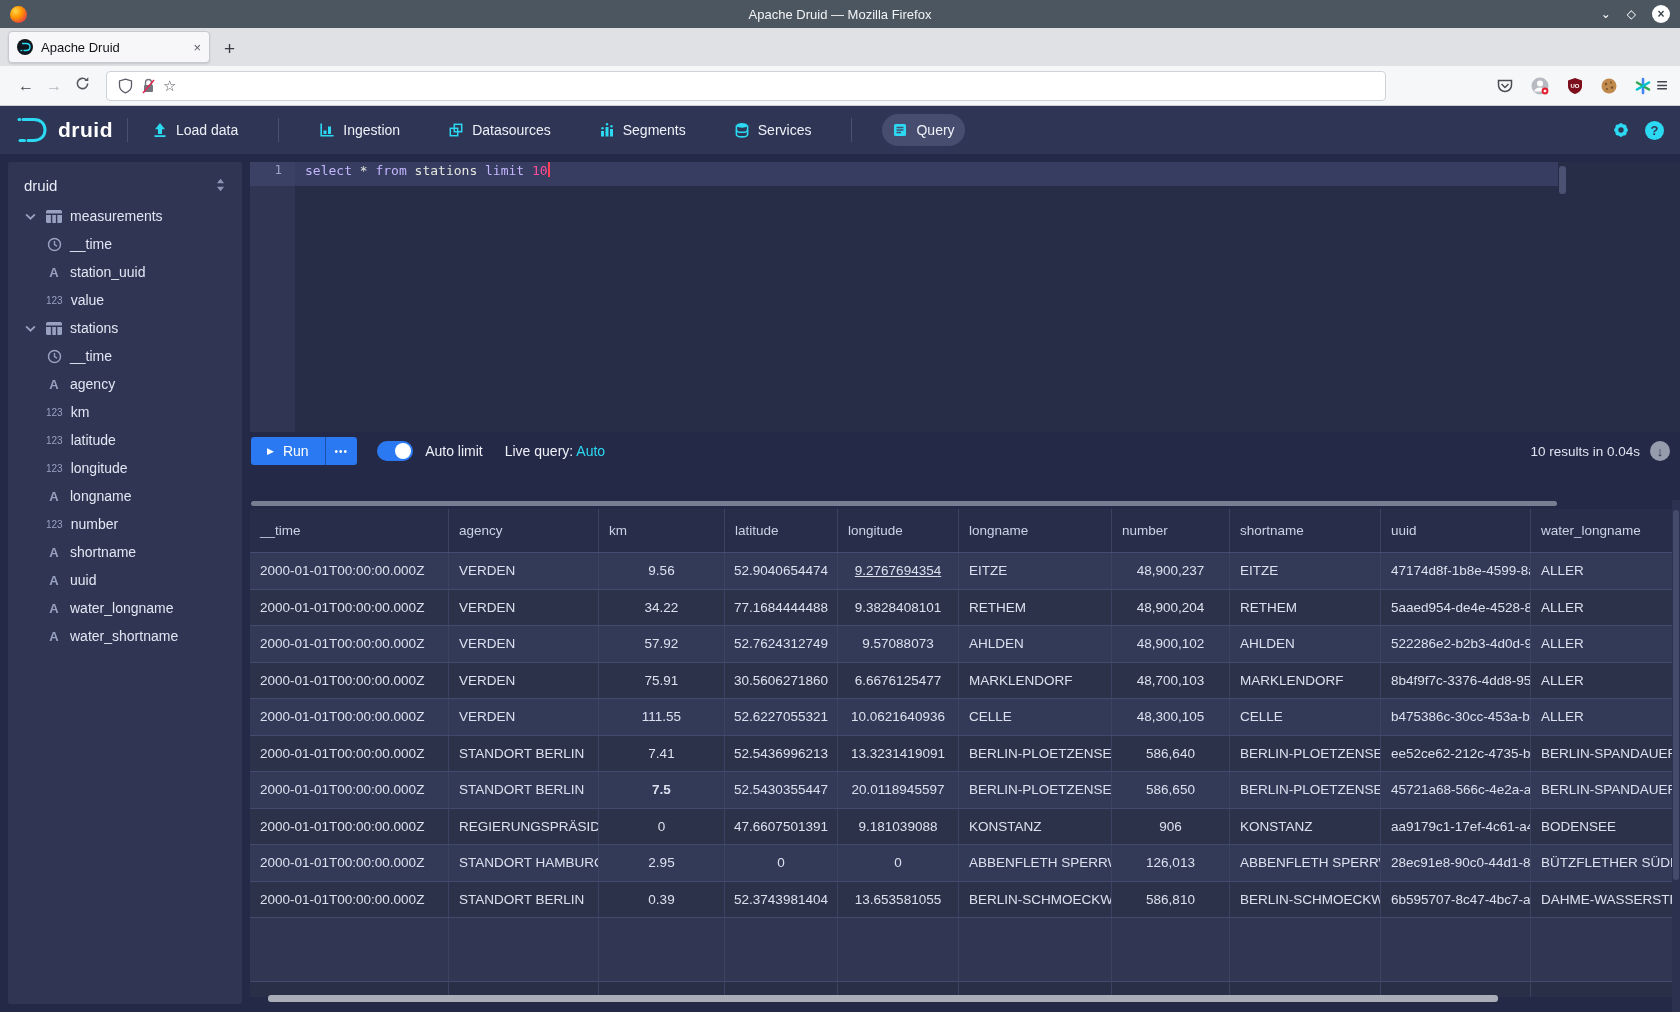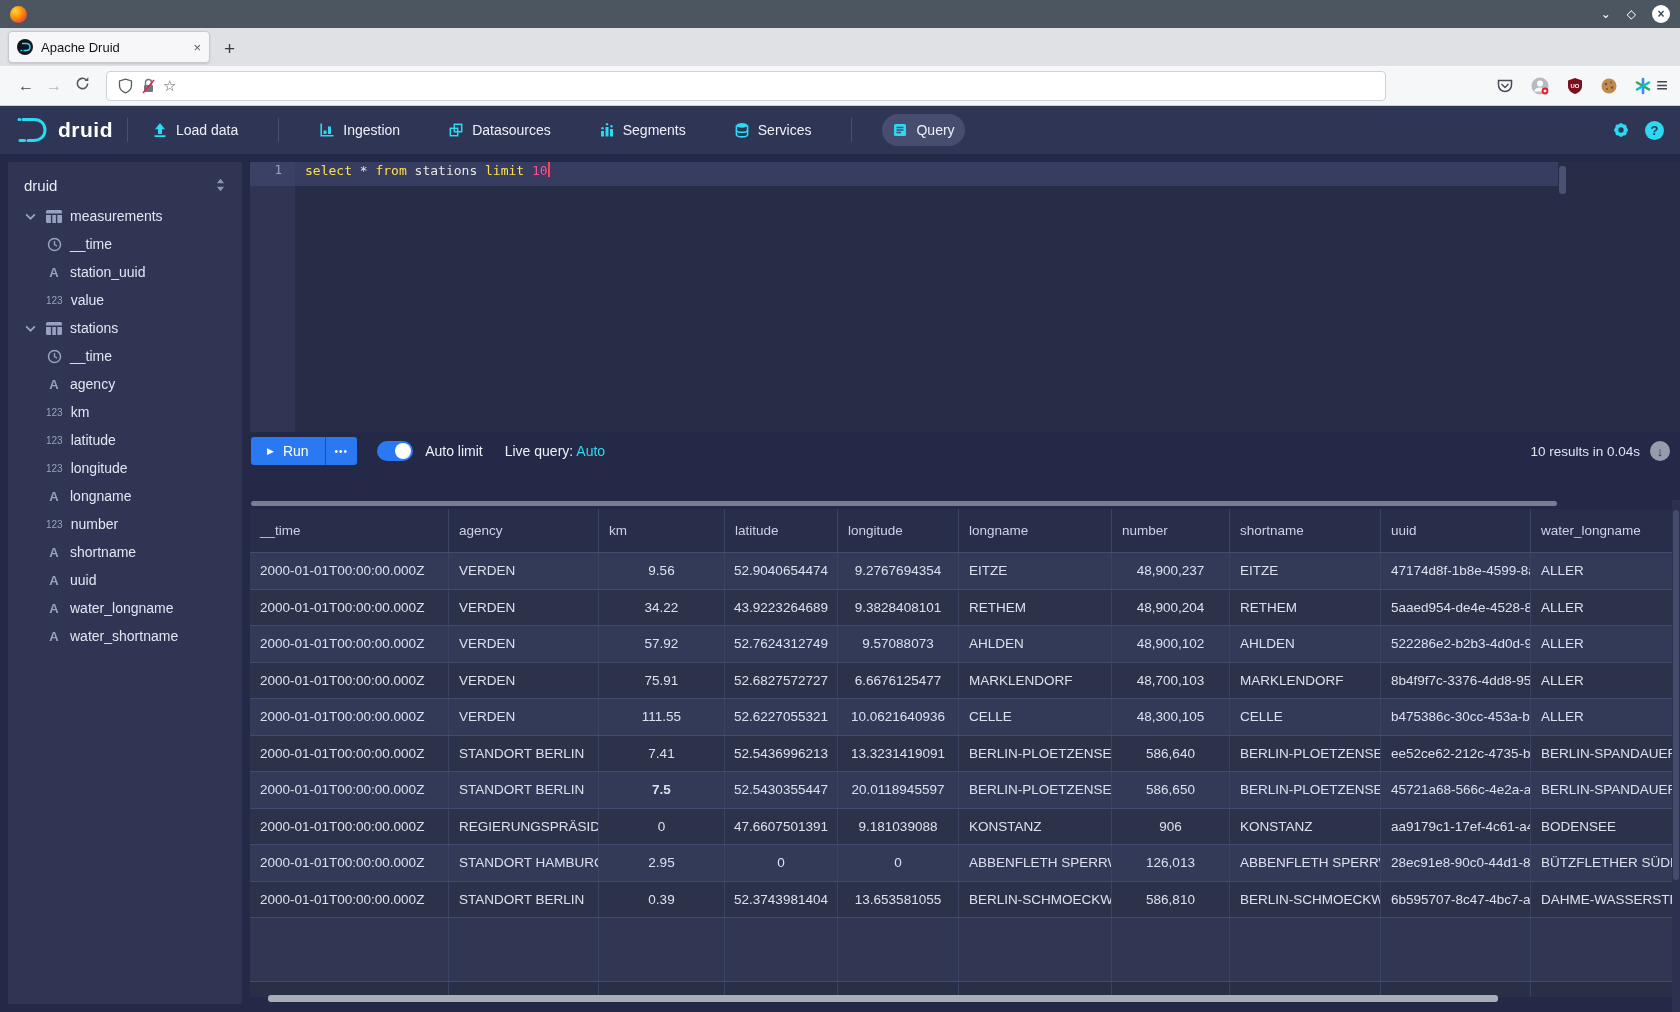--- a/index.html
+++ b/index.html
@@ -54,21 +54,21 @@
 
   .content { flex:1; display:flex; flex-direction:column; }
 
   
   .editor { height:270px; background:#272d47; position:relative; }
   .gutter { position:absolute; left:0; top:0; bottom:0; width:45px; background:#2f3553; }
   .active-line { position:absolute; left:0; top:0; height:24px; width:1308px; background:#363d60; }
   .gutter-active { position:absolute; left:0; top:0; height:24px; width:45px; background:#3a4164; }
   .line-no { position:absolute; left:0; top:0; width:45px; height:24px; line-height:24px; text-align:right; padding-right:13px; color:#9aa2c4; font:12.5px "DejaVu Sans Mono", monospace; }
   .code-line { position:absolute; left:55px; top:0; height:24px; line-height:24px; font:13px "DejaVu Sans Mono", monospace; white-space:pre; }
-  .tok-keyword { color:#fde047; }
+  .tok-keyword { color:#c4b5fd; }
   .tok-plain, .tok-identifier { color:#e6e7e0; }
   .tok-number { color:#ff4f9b; }
   .cursor { display:inline-block; width:2px; height:15px; background:#ff4257; vertical-align:-2px; }
   .ed-scrollthumb { position:absolute; right:114px; top:4px; width:7px; height:28px; border-radius:3px; background:#4a5172; }
 
   
   .runbar { height:38px; display:flex; align-items:center; padding-left:1px; gap:12px; }
   .run-btn { height:28px; display:flex; border-radius:3px; overflow:hidden; }
   .run-main { background:#2a79f2; color:#fff; font-size:14px; display:flex; align-items:center; gap:9px; padding:0 16px; }
   .run-play { font-size:9px; }
@@ -97,20 +97,21 @@
   .trow.empty-short { height:15px; background:#2a2f48; border-bottom:none; }
   .bottom-scrollbar { position:absolute; top:525px; left:18px; width:1230px; height:7px; border-radius:3px; background:#a9adb8; }
   .v-scrollbar { position:absolute; right:0; top:30px; bottom:0; width:8px; background:#2c3150; }
   .v-thumb { position:absolute; left:1px; top:10px; width:6px; height:370px; border-radius:3px; background:#454c6b; }
 </style>
 </head>
 <body>
 
 <div class="titlebar">
   <span class="ff-logo"></span>
+  <span class="win-title">Apache Druid — Mozilla Firefox</span>
   <span class="win-controls">
     <span class="wc-glyph">⌄</span>
     <span class="wc-glyph">◇</span>
     <span class="wc-close">×</span>
   </span>
 </div>
 
 <div class="tabstrip">
   <div class="tab">
     <span class="ic">
@@ -434,32 +435,32 @@
             <div class="th" style="flex-basis: 151px;">shortname</div>
             <div class="th" style="flex-basis: 150px;">uuid</div>
             <div class="th" style="flex-basis: 149px;">water_longname</div>
           </div>
         <div id="tbody">
             <div class="trow odd">
               <div class="td" style="flex-basis: 199px;">2000-01-01T00:00:00.000Z</div>
               <div class="td" style="flex-basis: 150px;">VERDEN</div>
               <div class="td center" style="flex-basis: 126px;">9.56</div>
               <div class="td center" style="flex-basis: 113px;">52.9040654474</div>
-              <div class="td center" style="flex-basis: 121px;">9.2767694354</div>
+              <div class="td center" style="flex-basis: 121px; text-decoration: underline;">9.2767694354</div>
               <div class="td" style="flex-basis: 153px;">EITZE</div>
               <div class="td center" style="flex-basis: 118px;">48,900,237</div>
               <div class="td" style="flex-basis: 151px;">EITZE</div>
               <div class="td" style="flex-basis: 150px;">47174d8f-1b8e-4599-8a</div>
               <div class="td" style="flex-basis: 149px;">ALLER</div>
             </div>
             <div class="trow even">
               <div class="td" style="flex-basis: 199px;">2000-01-01T00:00:00.000Z</div>
               <div class="td" style="flex-basis: 150px;">VERDEN</div>
               <div class="td center" style="flex-basis: 126px;">34.22</div>
-              <div class="td center" style="flex-basis: 113px;">43.9223264689</div>
+              <div class="td center" style="flex-basis: 113px;">77.1684444488</div>
               <div class="td center" style="flex-basis: 121px;">9.3828408101</div>
               <div class="td" style="flex-basis: 153px;">RETHEM</div>
               <div class="td center" style="flex-basis: 118px;">48,900,204</div>
               <div class="td" style="flex-basis: 151px;">RETHEM</div>
               <div class="td" style="flex-basis: 150px;">5aaed954-de4e-4528-8f</div>
               <div class="td" style="flex-basis: 149px;">ALLER</div>
             </div>
             <div class="trow odd">
               <div class="td" style="flex-basis: 199px;">2000-01-01T00:00:00.000Z</div>
               <div class="td" style="flex-basis: 150px;">VERDEN</div>
@@ -469,21 +470,21 @@
               <div class="td" style="flex-basis: 153px;">AHLDEN</div>
               <div class="td center" style="flex-basis: 118px;">48,900,102</div>
               <div class="td" style="flex-basis: 151px;">AHLDEN</div>
               <div class="td" style="flex-basis: 150px;">522286e2-b2b3-4d0d-9a</div>
               <div class="td" style="flex-basis: 149px;">ALLER</div>
             </div>
             <div class="trow even">
               <div class="td" style="flex-basis: 199px;">2000-01-01T00:00:00.000Z</div>
               <div class="td" style="flex-basis: 150px;">VERDEN</div>
               <div class="td center" style="flex-basis: 126px;">75.91</div>
-              <div class="td center" style="flex-basis: 113px;">52.6827572727</div>
+              <div class="td center" style="flex-basis: 113px;">30.5606271860</div>
               <div class="td center" style="flex-basis: 121px;">6.6676125477</div>
               <div class="td" style="flex-basis: 153px;">MARKLENDORF</div>
               <div class="td center" style="flex-basis: 118px;">48,700,103</div>
               <div class="td" style="flex-basis: 151px;">MARKLENDORF</div>
               <div class="td" style="flex-basis: 150px;">8b4f9f7c-3376-4dd8-95c</div>
               <div class="td" style="flex-basis: 149px;">ALLER</div>
             </div>
             <div class="trow odd">
               <div class="td" style="flex-basis: 199px;">2000-01-01T00:00:00.000Z</div>
               <div class="td" style="flex-basis: 150px;">VERDEN</div>

